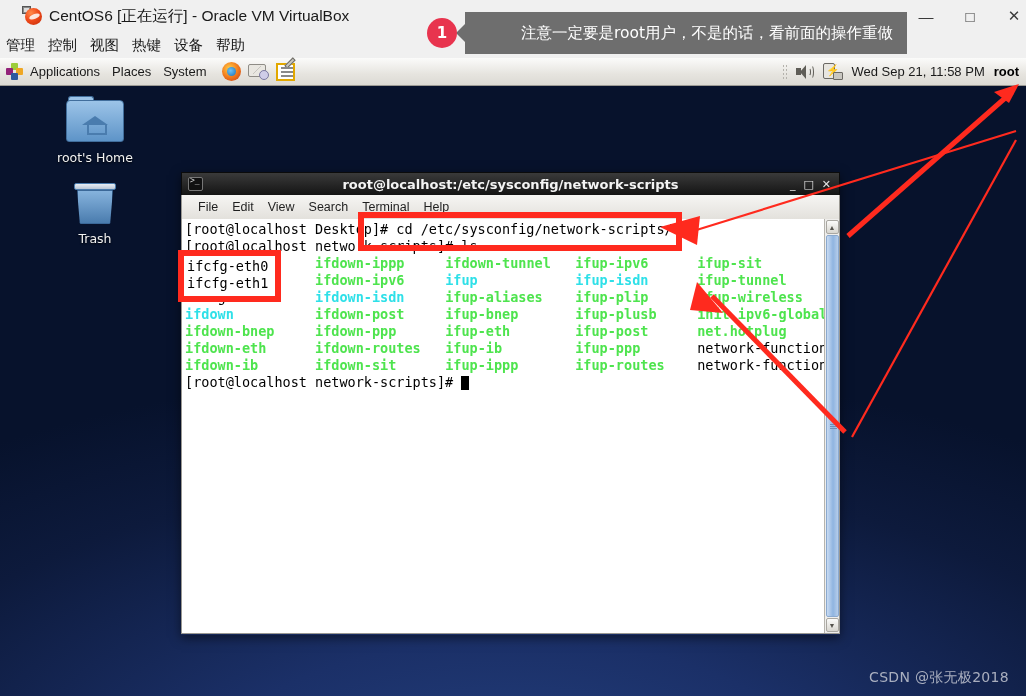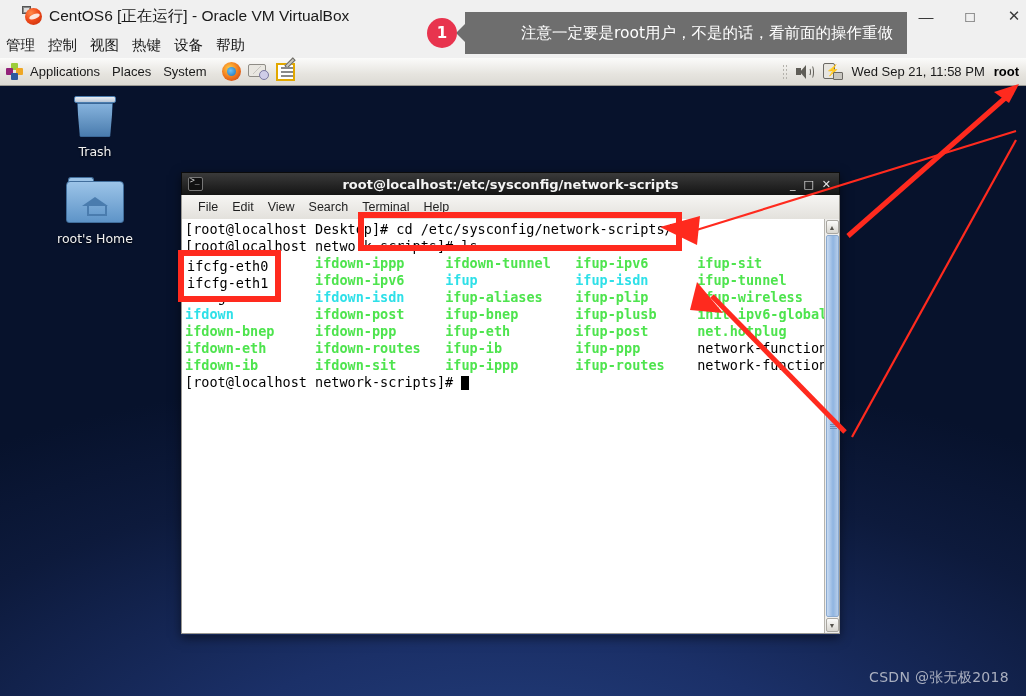--- a/index.html
+++ b/index.html
@@ -405,34 +405,34 @@
       <span class="panel-clock">Wed Sep 21, 11:58 PM</span>
       <span class="panel-user">root</span>
     </div>
   </div>
 
   <div class="desktop">
     <div class="dicons">
 
 
       <div class="dicon">
-        <div class="ico-trash">
-          <span class="lid"></span>
-            <span class="can"></span>
-        </div>
-        <div class="lbl">Trash</div>
-      </div>
-
-      <div class="dicon">
         <div class="ico-home">
           <span class="tab"></span>
             <span class="folder"></span>
             <span class="hs"></span>
         </div>
         <div class="lbl">root's Home</div>
+      </div>
+
+      <div class="dicon">
+        <div class="ico-trash">
+          <span class="lid"></span>
+            <span class="can"></span>
+        </div>
+        <div class="lbl">Trash</div>
       </div>
 
     </div>
 
     <div class="watermark">CSDN @张无极2018</div>
   </div>
 
   <div class="term">
     <div class="term-title">
       <span class="ticon"></span>

